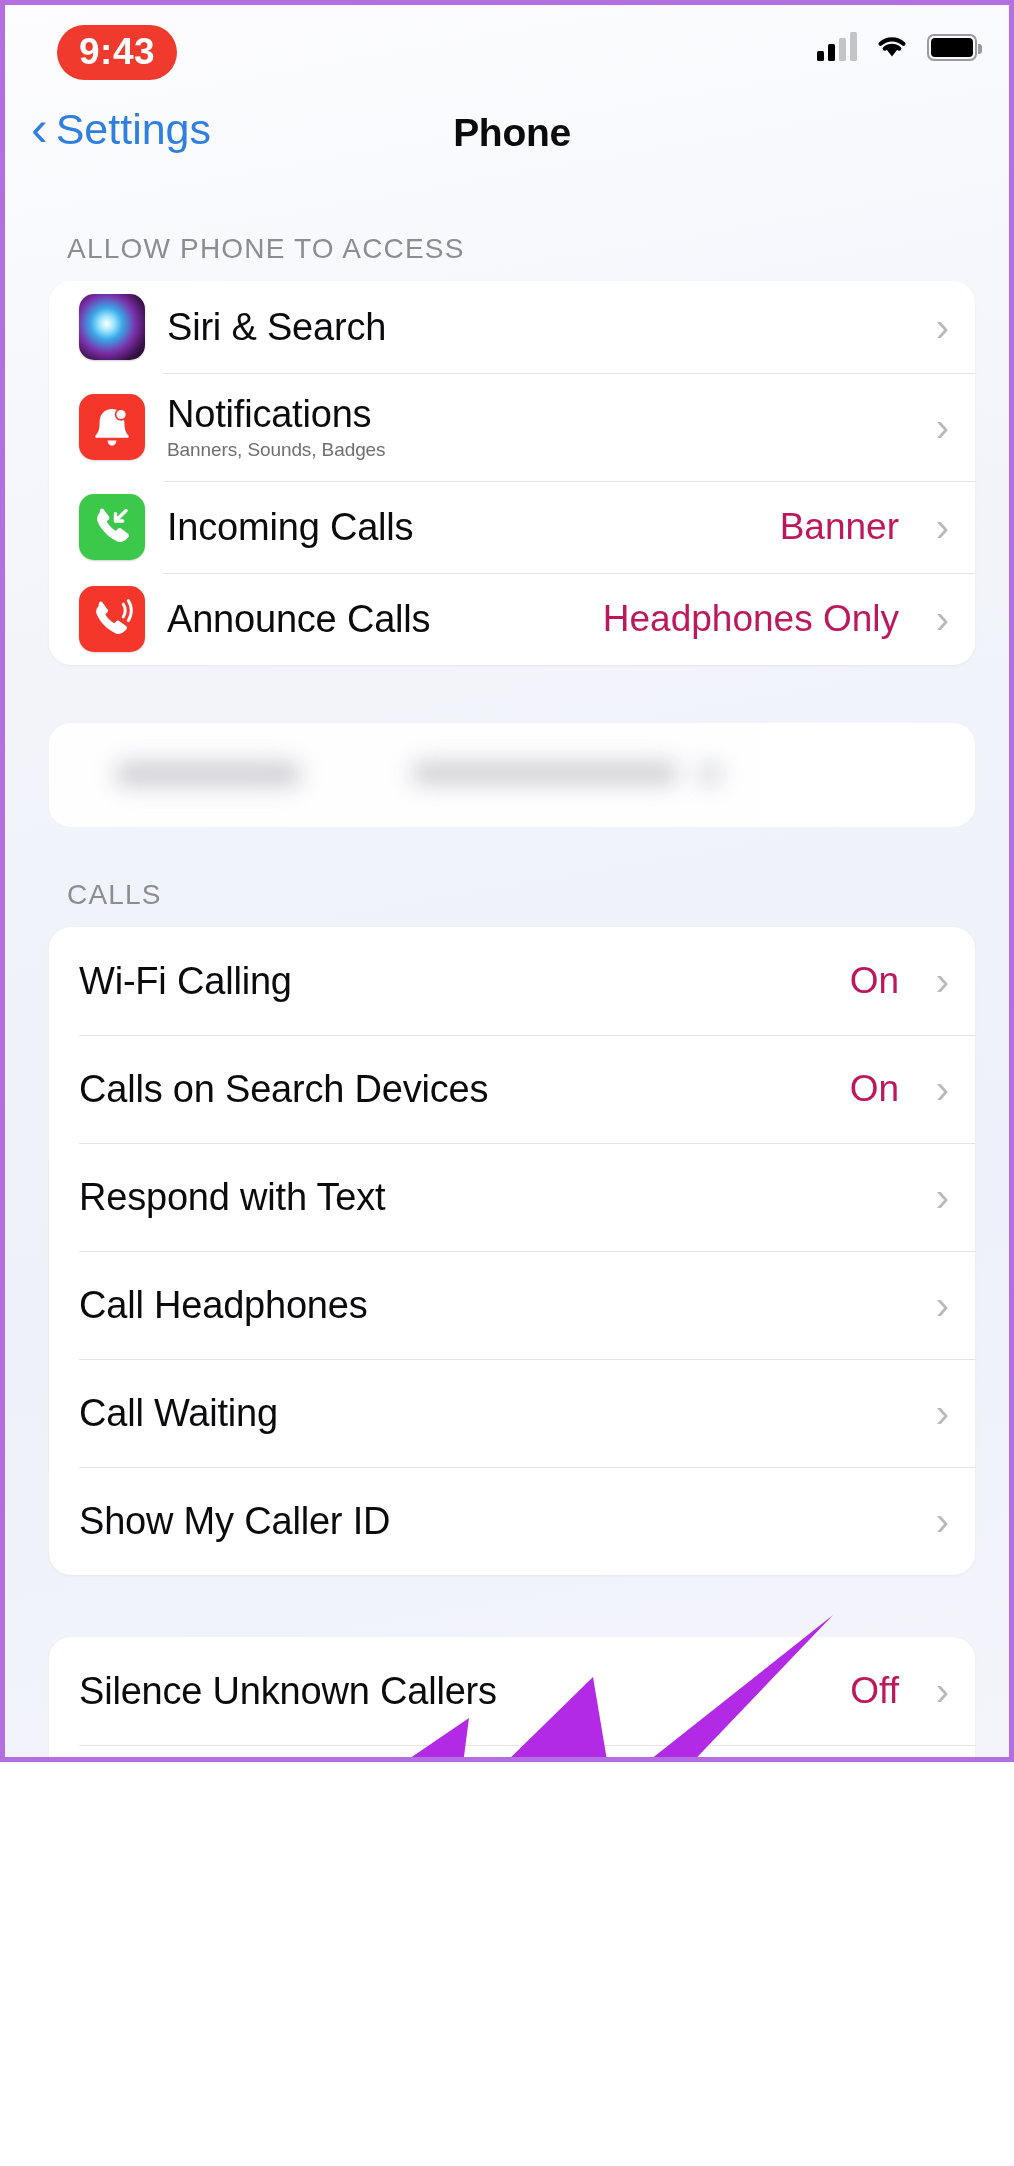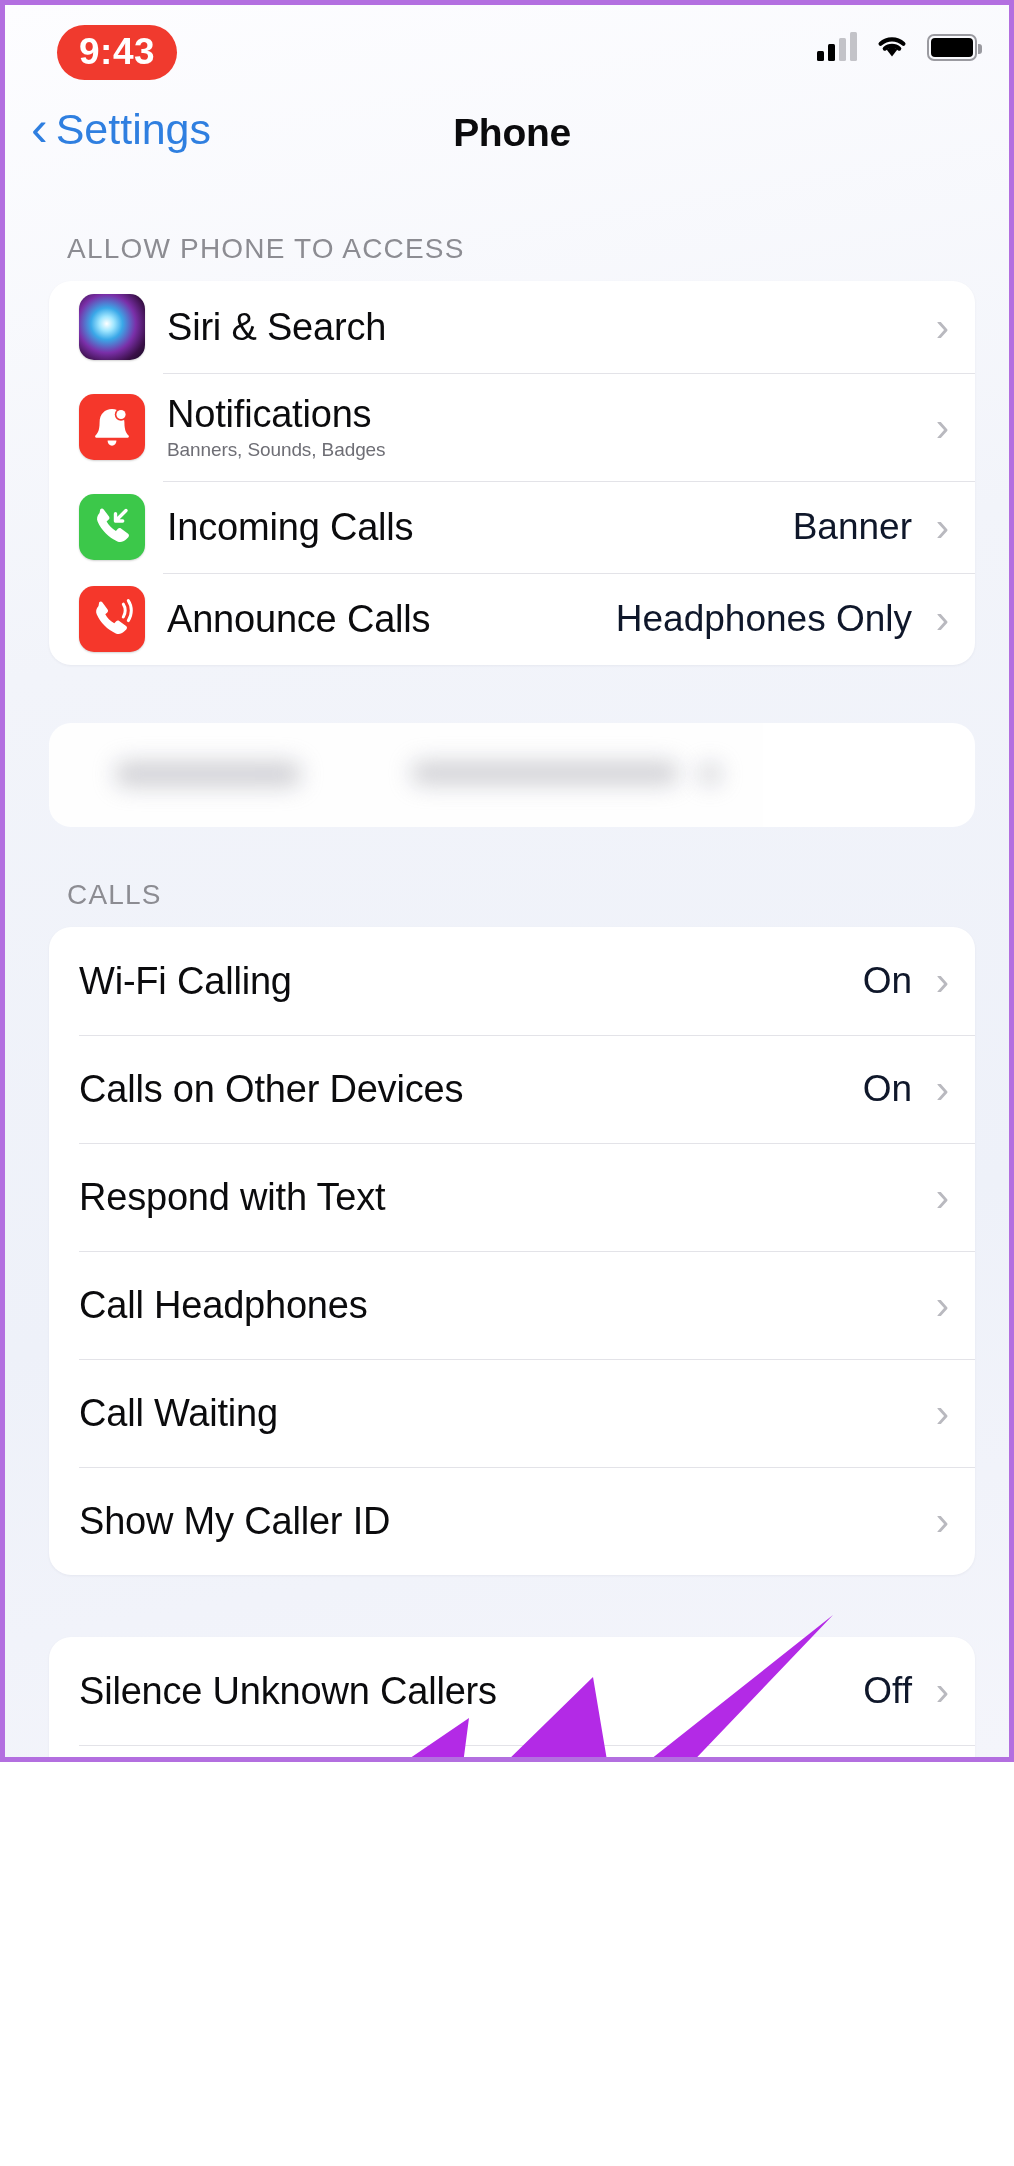--- a/index.html
+++ b/index.html
@@ -195,22 +195,22 @@
   .row-sub {
     font-size: 19px;
     color: #6e6e75;
     margin-top: 3px;
     letter-spacing: -0.1px;
   }
   .row-text { display: flex; flex-direction: column; justify-content: center; }
   .spacer { flex: 1 1 auto; }
   .row-value {
     font-size: 37px;
-    color: #0f172a;
-    margin-right: 15px;
+    color: #be185d;
+    margin-right: 28px;
     white-space: nowrap;
   }
   .chev-right {
     flex: none;
     width: 22px;
     color: #b9b9bf;
     font-size: 40px;
     line-height: 1;
     font-weight: 400;
     text-align: right;
@@ -385,21 +385,21 @@
     <div class="card card-calls">
 
       <div class="row">
         <span class="row-label">Wi-Fi Calling</span>
         <span class="spacer"></span>
         <span class="row-value">On</span>
         <span class="chev-right">›</span>
       </div>
 
       <div class="row">
-        <span class="row-label">Calls on Other Devices</span>
+        <span class="row-label">Calls on Search Devices</span>
         <span class="spacer"></span>
         <span class="row-value">On</span>
         <span class="chev-right">›</span>
       </div>
 
       <div class="row">
         <span class="row-label">Respond with Text</span>
         <span class="spacer"></span>
         <span class="chev-right">›</span>
       </div>

